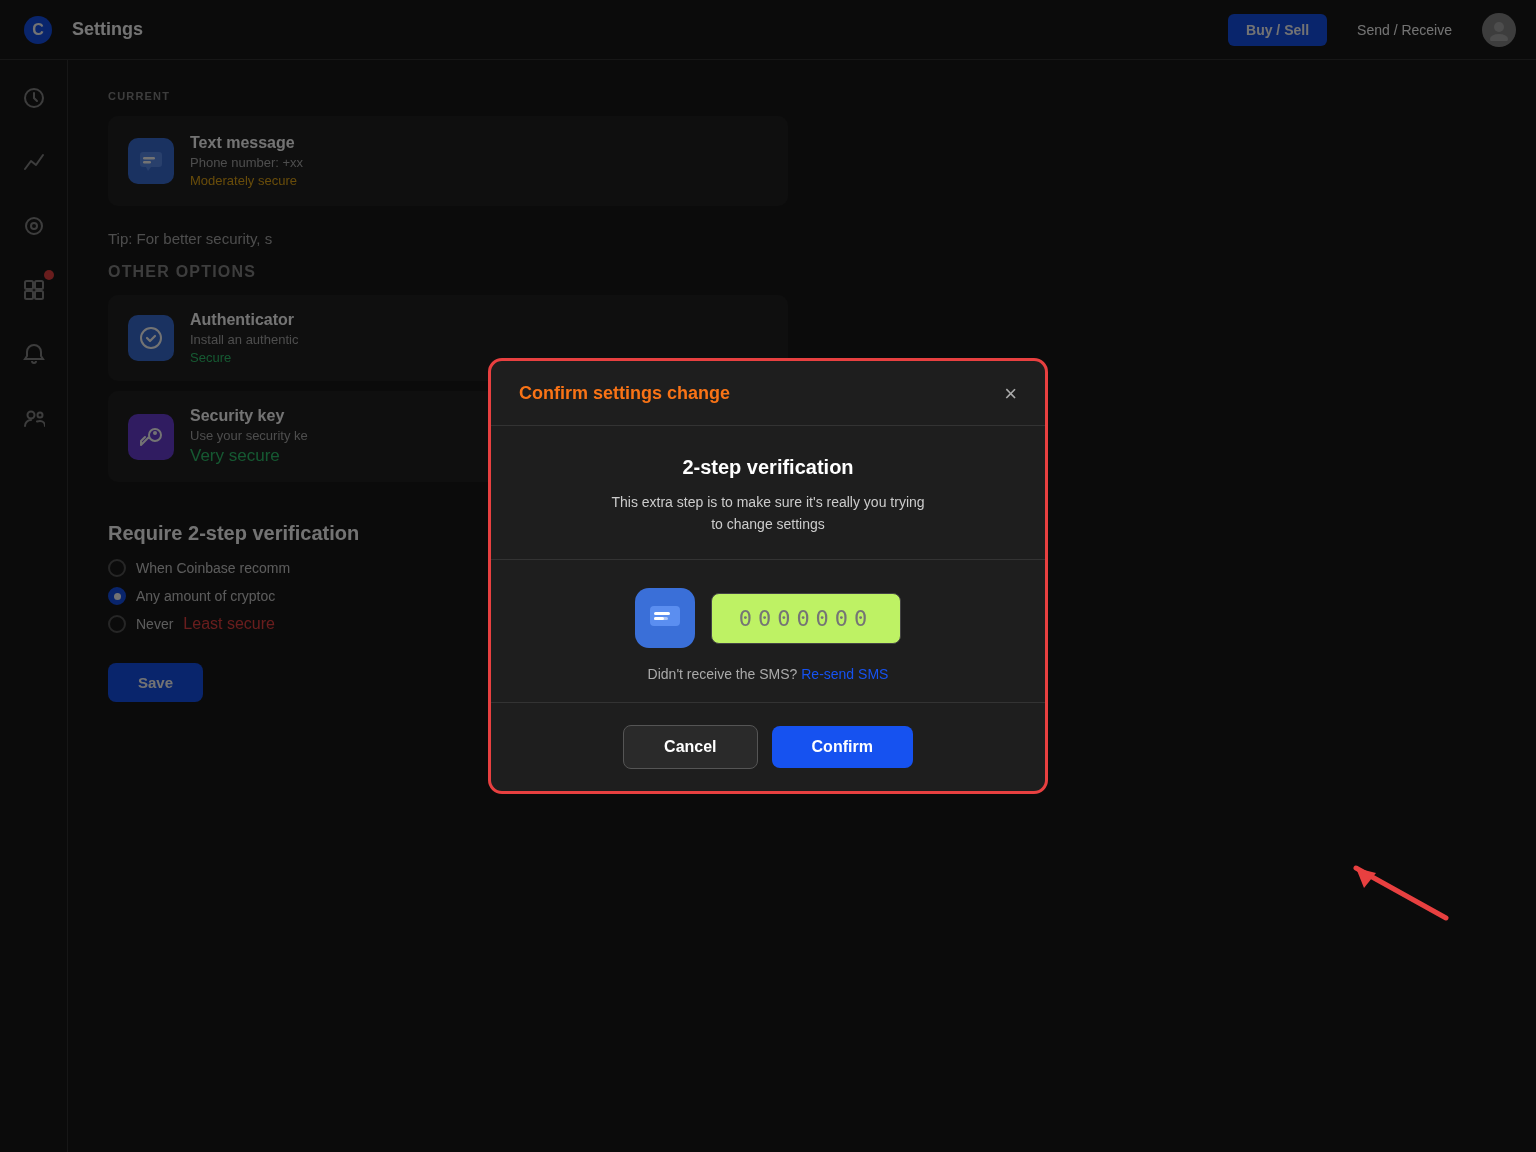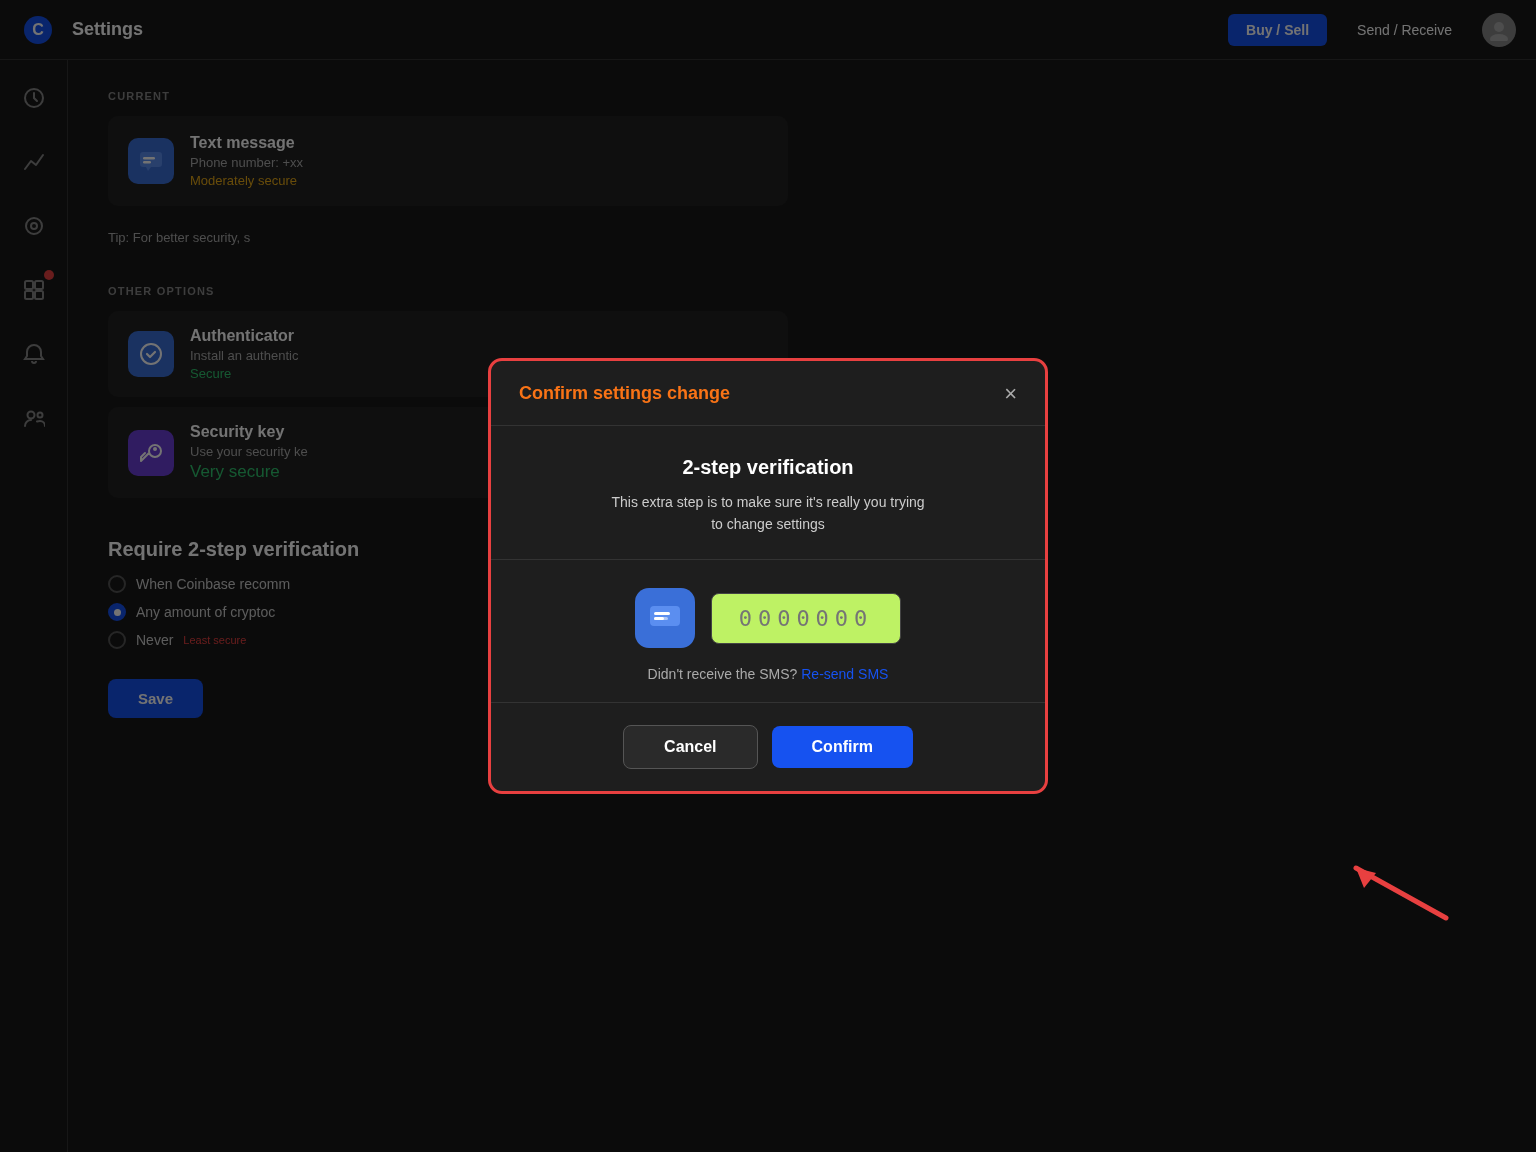--- a/index.html
+++ b/index.html
@@ -138,26 +138,26 @@
       border-radius: 10px;
       background: #3a6fd8;
       display: flex; align-items: center; justify-content: center;
       font-size: 22px;
     }
     .card-title { font-size: 16px; font-weight: 600; color: #fff; margin-bottom: 3px; }
     .card-sub { font-size: 13px; color: #aaa; margin-bottom: 3px; }
     .badge-moderate { color: #e6a817; font-size: 13px; font-weight: 500; }
     .badge-secure { color: #30c46e; font-size: 13px; font-weight: 500; }
     .badge-very-secure { color: #30c46e; font-size: 17px; font-weight: 500; }
-    .badge-least-secure { color: #e84040; font-size: 11px; font-weight: 500; }
-
-    .tip-text { font-size: 13px; color: #aaa; margin-bottom: 40px; max-width: 600px; }
+    .badge-least-secure { color: #e84040; font-size: 16px; font-weight: 500; }
+
+    .tip-text { font-size: 15px; color: #aaa; margin-bottom: 16px; max-width: 600px; }
     .tip-text span { color: #aaa; }
 
-    .other-options-label { font-size: 11px; font-weight: 700; letter-spacing: 1.2px; color: #888; text-transform: uppercase; margin-bottom: 14px; }
+    .other-options-label { font-size: 16px; font-weight: 700; letter-spacing: 1.2px; color: #888; text-transform: uppercase; margin-bottom: 14px; }
 
     .options-list { display: flex; flex-direction: column; gap: 0; max-width: 680px; }
     .option-card {
       background: #222;
       border-radius: 10px;
       padding: 16px 20px;
       display: flex;
       align-items: center;
       gap: 16px;
       margin-bottom: 10px;

